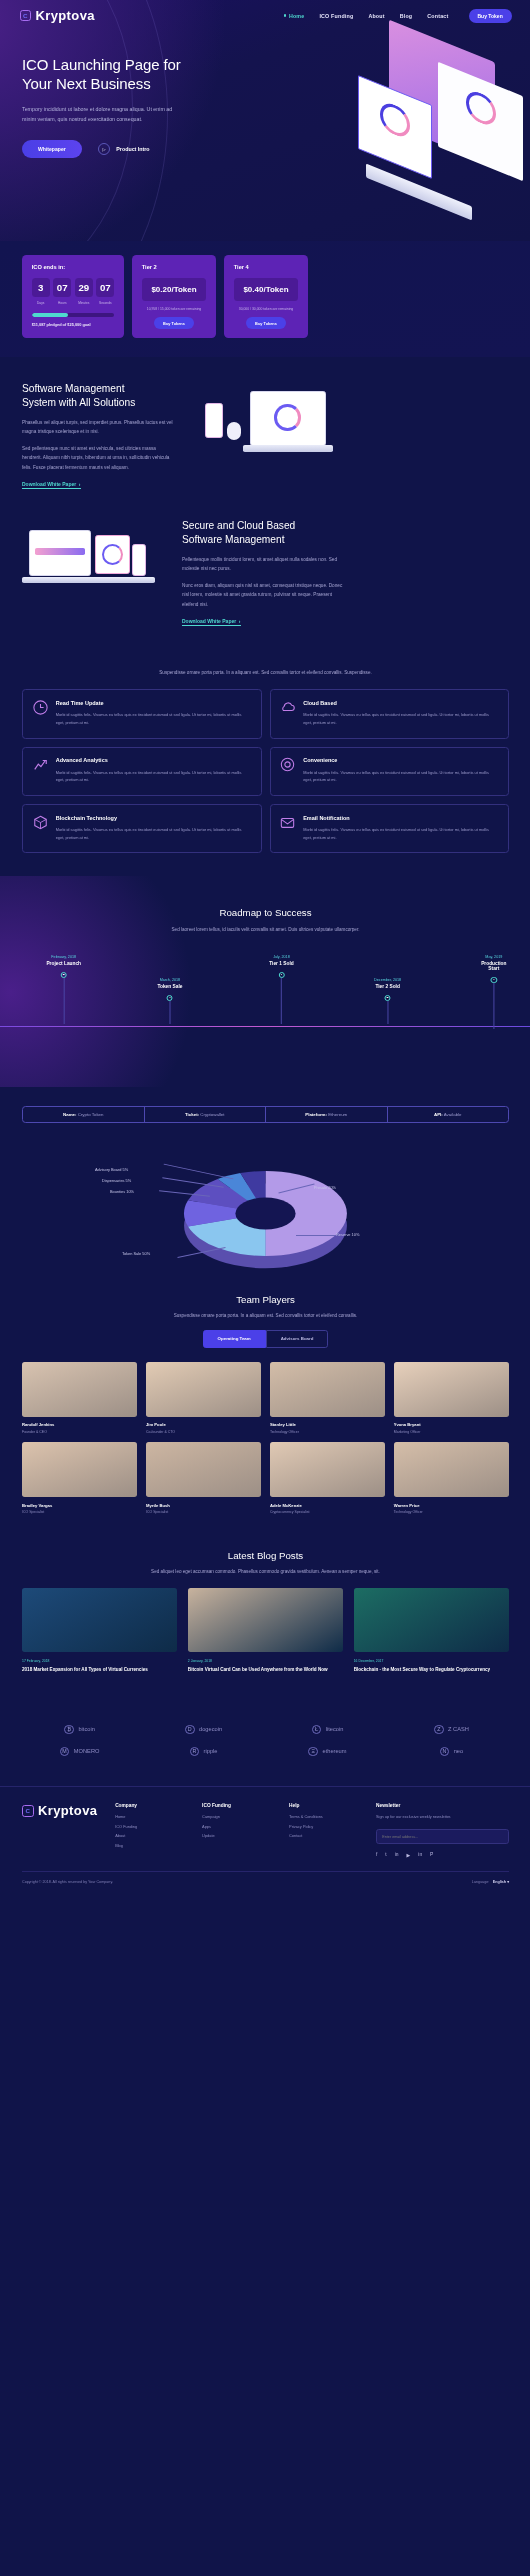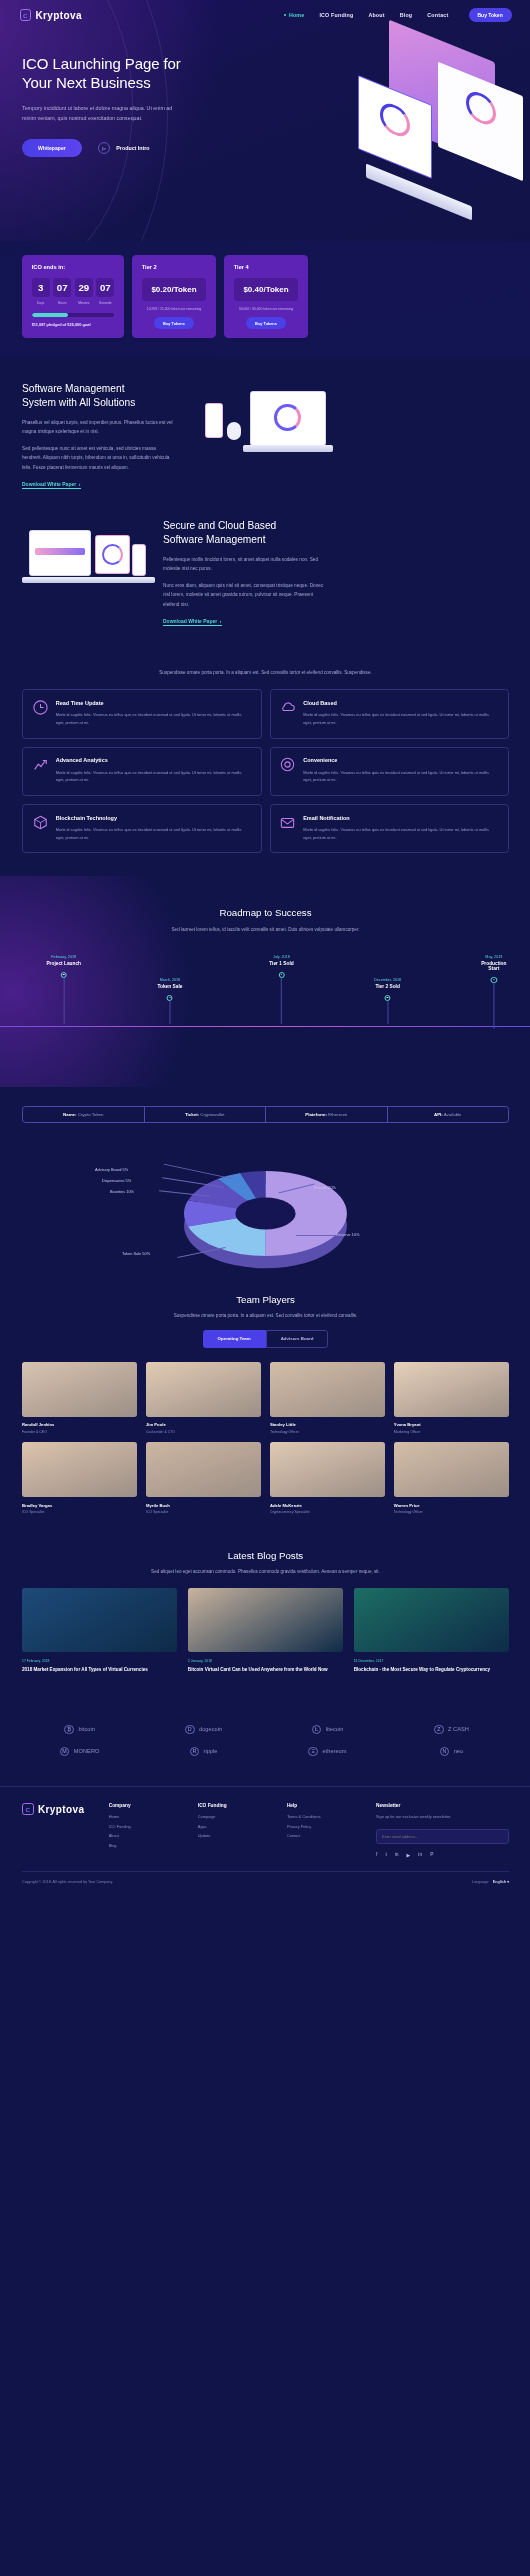--- a/index.html
+++ b/index.html
@@ -21,21 +21,21 @@
   .s1 { width:283px; height:371px; left:-150px; top:-80px; }
   .s2 { width:371px; height:495px; left:-203px; top:-133px; }
 
   .nav { display:flex; align-items:center; padding:8px 19.5px 0 19.5px; position:relative; z-index:5;}
   .logo { display:flex; align-items:center; gap:4.4px; }
   .logo-mark {
     width:11.5px;height:11.5px;border:1.2px solid #a66cf0;border-radius:2.7px;
     display:flex;align-items:center;justify-content:center;
     font-size:6.2px;color:#6f6cf5;font-weight:bold;
   }
-  .logo-text { font-size:10px; font-weight:bold; letter-spacing:0.4px; }
+  .logo-text { font-size:13px; font-weight:bold; letter-spacing:0.4px; }
   .nav-links { display:flex; align-items:center; gap:15px; margin-left:auto; }
   .nav-link { font-size:5.3px; color:#e7e6fb; font-weight:bold; letter-spacing:0.2px; text-decoration:none; }
   .nav-link.active { color:#4fd9cf; display:flex; align-items:center; gap:2.7px; }
   .nav-link.active::before { content:""; width:2.7px;height:2.7px;border-radius:50%;background:#4fd9cf; }
   .nav-cta {
     font-size:5px; font-weight:bold; background:#4b40e8; border:none; color:#fff;
     padding:4px 8.8px; border-radius:17.7px; margin-left:5.3px; cursor:pointer;
   }
 
   .hero-body { padding:32px 0 0 22px; position:relative; z-index:4; width:265px;}
@@ -299,21 +299,21 @@
     <div class="art-box" style="width:133px;height:97px;position:relative;">
       <div class="mon" style="position:absolute;left:7px;top:5.3px;width:62px;height:46px;">
         <div style="height:7px;background:linear-gradient(90deg,#f3a0d0,#8a6bf0);margin:17.7px 5.3px 0;border-radius:1.8px;"></div>
       </div>
       <div class="phone" style="position:absolute;left:73px;top:10.6px;width:35px;height:39px;border-color:#f0a8d8;">
         <div style="width:21px;height:21px;border-radius:50%;border:2.7px solid #6b5bf2;border-right-color:#f08bc0;margin:8px auto;"></div>
       </div>
       <div class="phone" style="position:absolute;left:110px;top:19.5px;width:14px;height:32px;"></div>
       <div style="position:absolute;left:0;top:53px;width:133px;height:5.3px;background:linear-gradient(180deg,#eceefa,#c3c8e4);border-radius:1.8px;"></div>
     </div>
-    <div style="width:164px;margin-left:8px;">
+    <div style="width:164px;margin-left:27px;">
       <h2 class="h2">
         <span>Secure and Cloud Based</span><br>
         <span>Software Management</span>
       </h2>
       <p class="body-p">Pellentesque mollis tincidunt lorem, sit amet aliquet nulla sodales non. Sed molestie nisi nec purus.</p>
       <p class="body-p">Nunc eros diam, aliquam quis nisl sit amet, consequat tristique neque. Donec nisl lorem, molestie sit amet gravida rutrum, pulvinar sit neque. Praesent eleifend nisi.</p>
       <a class="wp-link">
         <span>Download White Paper</span>
         <span>›</span>
       </a>

